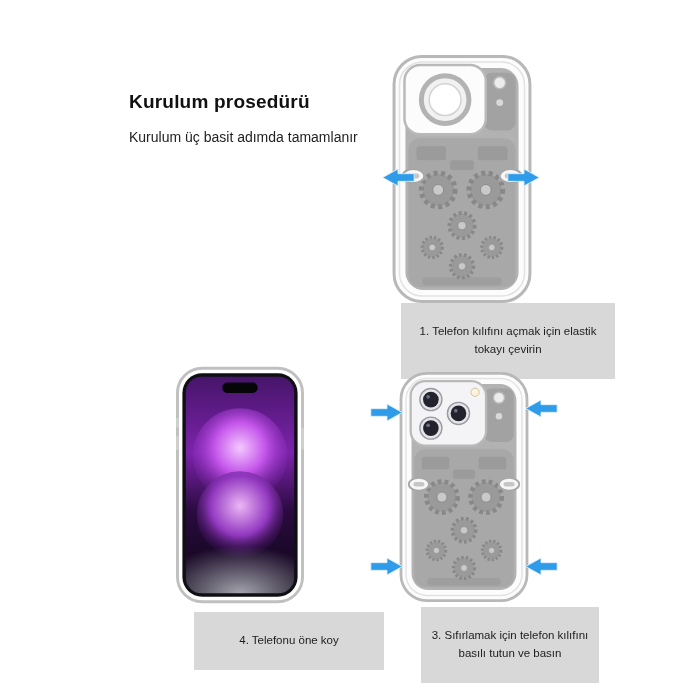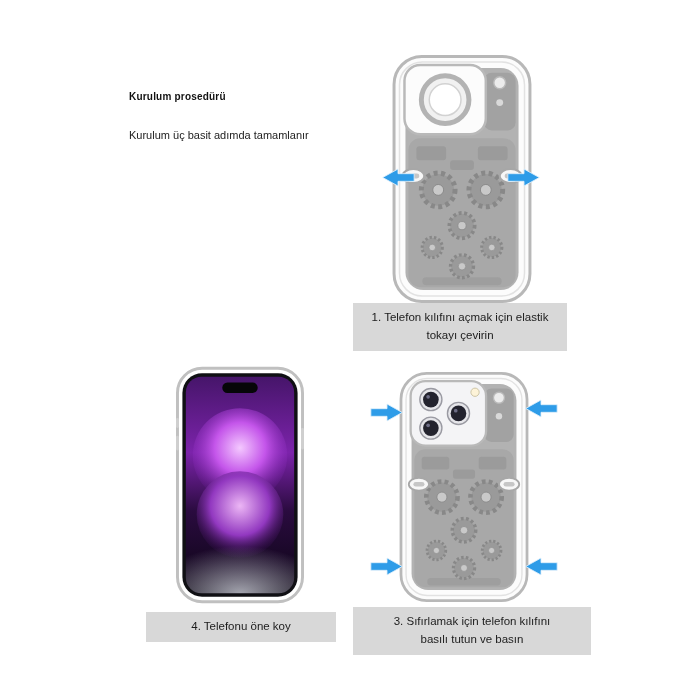--- a/index.html
+++ b/index.html
@@ -2,34 +2,34 @@
 <html><head>
 <meta charset="utf-8">
 <style>
   html,body{margin:0;padding:0;}
   body{
     width:700px;height:700px;background:#ffffff;position:relative;overflow:hidden;
     font-family:"Liberation Sans", sans-serif;color:#1a1a1a;
   }
   .abs{position:absolute;}
   .page-title{
-    left:129px;top:91px;font-size:10px;font-weight:700;letter-spacing:.2px;color:#111;
+    left:129px;top:91px;font-size:19px;font-weight:700;letter-spacing:.2px;color:#111;
   }
   .page-subtitle{
-    left:129px;top:129px;font-size:11px;color:#222;
+    left:129px;top:129px;font-size:14px;color:#222;
   }
   .caption{
     background:#d8d8d8;color:#1c1c1c;text-align:center;
     font-size:11.5px;line-height:1.55;white-space:pre-line;
     display:flex;align-items:center;justify-content:center;
-    padding:6px 8px;box-sizing:border-box;
+    padding:20px 8px;box-sizing:border-box;margin-left:48px;
   }
   .caption-1{left:353px;top:303px;width:214px;min-height:38px;}
   .caption-2{left:146px;top:612px;width:190px;min-height:27px;}
-  .caption-3{left:353px;top:607px;width:238px;min-height:42px;}
+  .caption-3{left:373px;top:607px;width:178px;min-height:42px;}
   .case-1{left:392px;top:55px;width:140px;height:248px;}
   .case-3{left:392px;top:372px;width:144px;height:230px;}
   .phone-2{left:176px;top:366px;width:128px;height:238px;}
   .arrow{width:34px;height:21px;}
   .arrow svg, .case svg, .phone svg{display:block;width:100%;height:100%;overflow:visible;}
   .arr-1-left{left:381px;top:167px;}
   .arr-1-right{left:507px;top:167px;}
   .arr-3-tl{left:370px;top:402px;}
   .arr-3-tr{left:524px;top:398px;}
   .arr-3-bl{left:370px;top:556px;}

